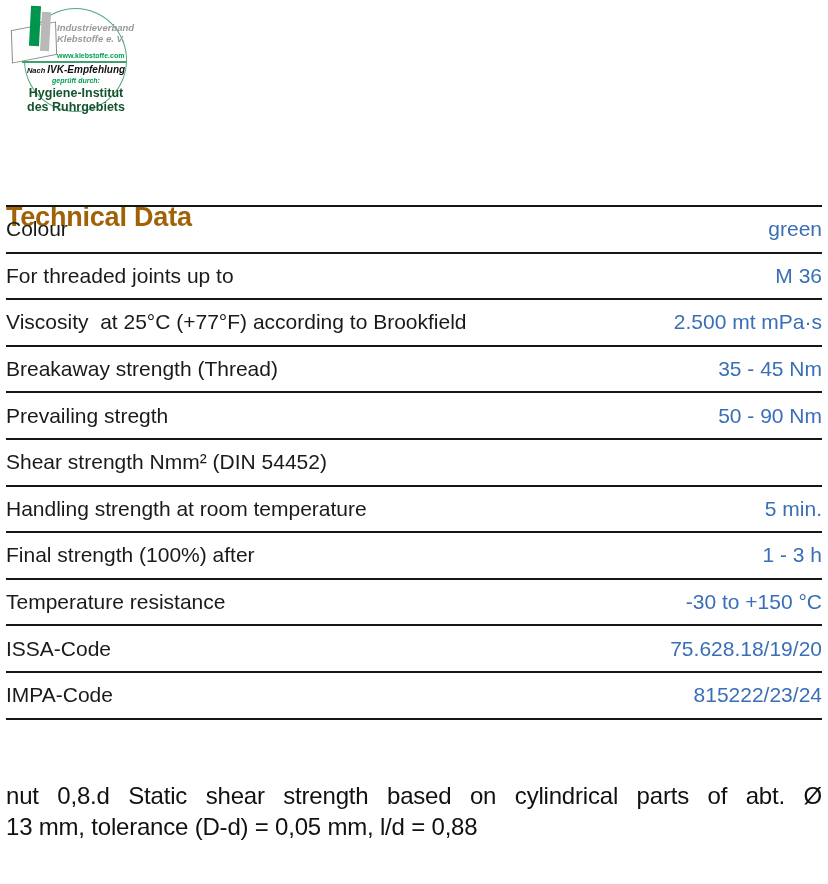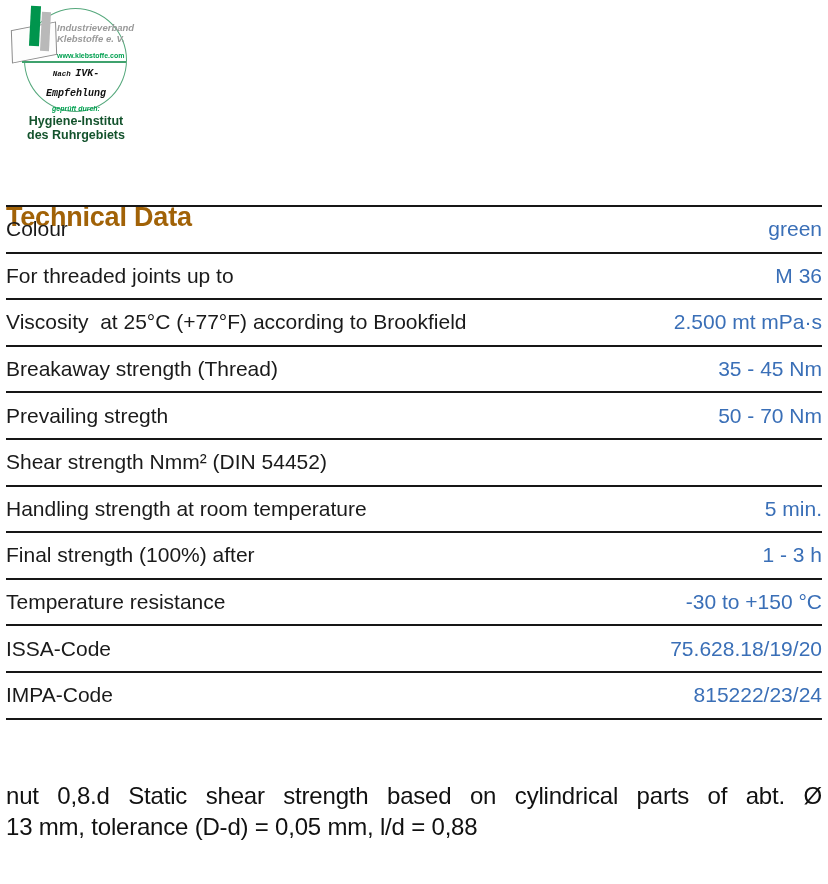--- a/index.html
+++ b/index.html
@@ -52,21 +52,21 @@
   }
   .logo-web {
     position: absolute; left: 57px; top: 52px; z-index: 5;
     font-size: 7px; font-weight: 700; color: #00a050;
   }
   .logo-rule {
     position: absolute; left: 22px; top: 61px; width: 104px; height: 1.5px;
     background: #3fa26d; z-index: 5;
   }
   .logo-center { position: absolute; left: 24px; top: 64px; width: 104px; text-align: center; z-index: 5; }
-  .logo-reco { font-size: 10px; font-weight: 700; font-style: italic; color: #111; line-height: 20px; font-family: Liberation Mono, monospace; }
+  .logo-reco { font-size: 10px; font-weight: 700; font-style: italic; color: #111; line-height: 11px; }
   .logo-reco .nach { font-size: 7.5px; }
   .logo-approved { font-size: 7px; font-weight: 700; font-style: italic; color: #00a050; line-height: 9px; }
   .logo-inst { font-size: 12.5px; font-weight: 700; color: #14532d; line-height: 13.5px; margin-top: 2px; }
 
   
   .heading {
     position: absolute; left: 6px; top: 162px;
     font-size: 27px; font-weight: 700; letter-spacing: -0.2px;
     color: #a16207;
     margin-top: 40px;
@@ -135,21 +135,21 @@
   <div class="data-row">
     <span class="data-label">Viscosity  at 25°C (+77°F) according to Brookfield</span>
     <span class="data-value">2.500 mt mPa·s</span>
   </div>
   <div class="data-row">
     <span class="data-label">Breakaway strength (Thread)</span>
     <span class="data-value">35 - 45 Nm</span>
   </div>
   <div class="data-row">
     <span class="data-label">Prevailing stregth</span>
-    <span class="data-value">50 - 70 Nm</span>
+    <span class="data-value">50 - 90 Nm</span>
   </div>
   <div class="data-row">
     <span class="data-label">Shear strength Nmm² (DIN 54452)</span>
   </div>
   <div class="data-row">
     <span class="data-label">Handling strength at room temperature</span>
     <span class="data-value">5 min.</span>
   </div>
   <div class="data-row">
     <span class="data-label">Final strength (100%) after</span>

